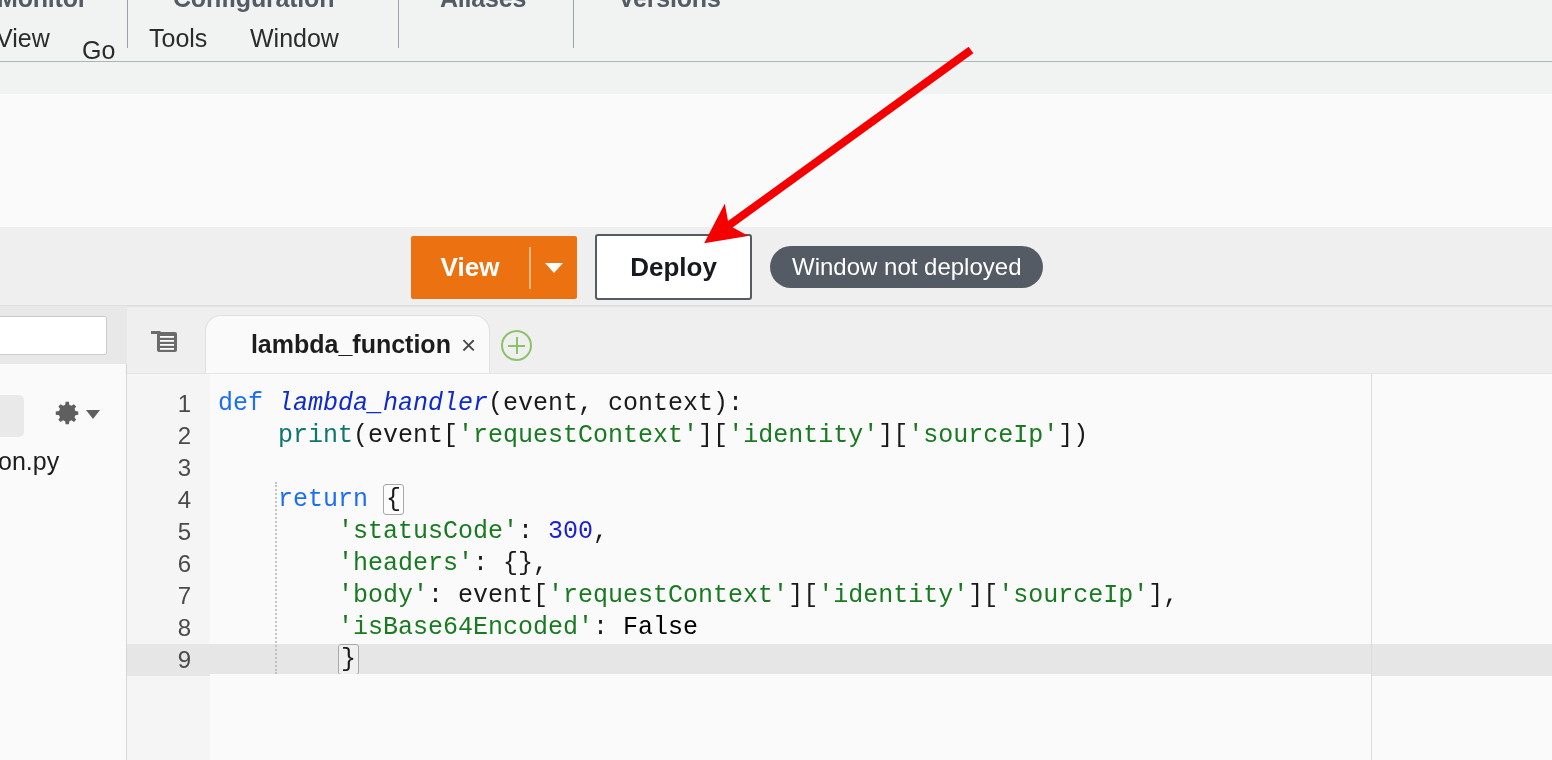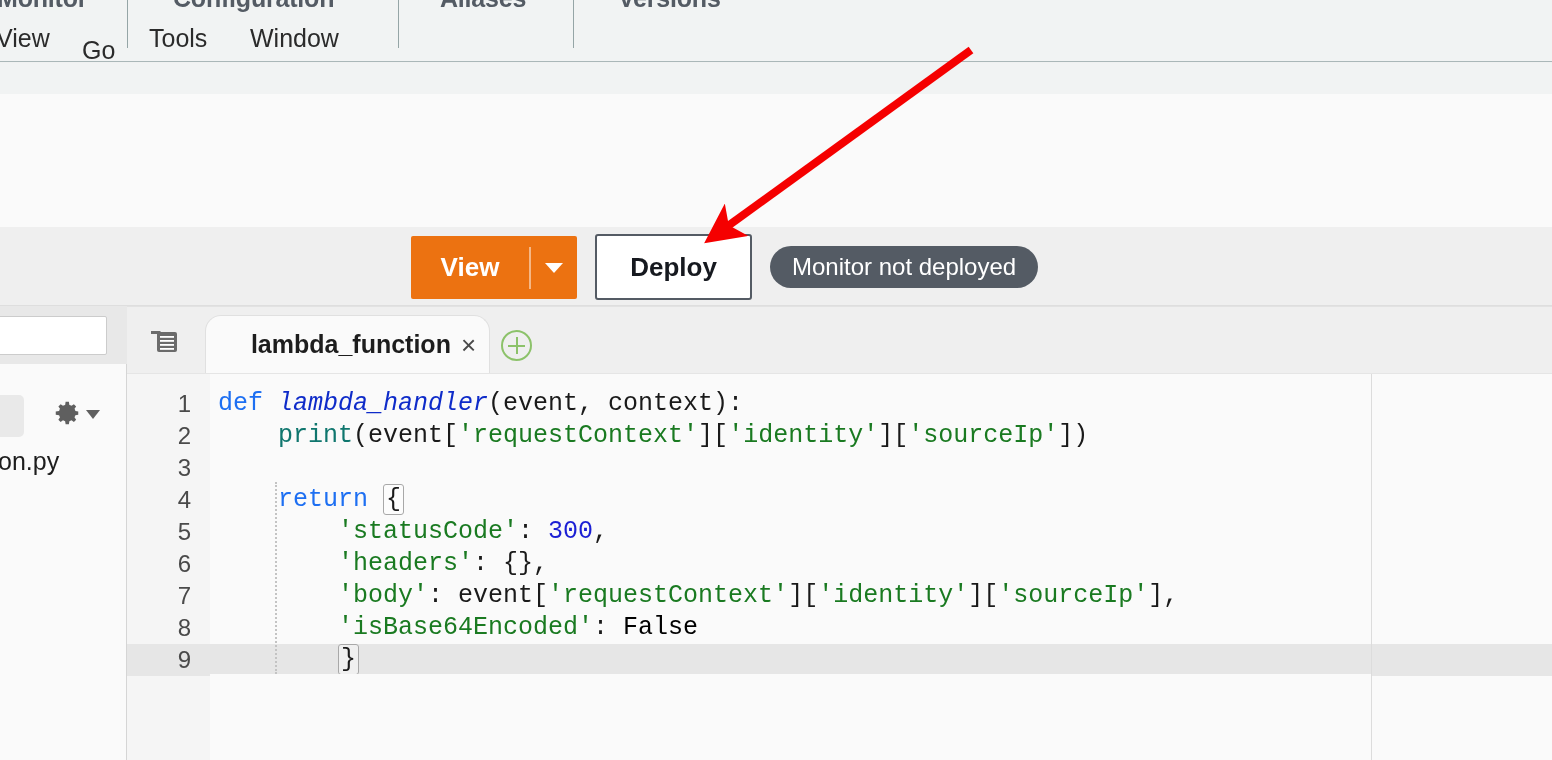--- a/index.html
+++ b/index.html
@@ -288,21 +288,21 @@
     <div class="test-btn-caret">
       <span class="caret-down"></span>
     </div>
   </div>
 
   <div class="deploy-btn">
     <span>Deploy</span>
   </div>
 
   <div class="status-badge">
-    <span>Monitor not deployed</span>
+    <span>Window not deployed</span>
   </div>
 
   <div class="sidebar"></div>
   <div class="search-strip"></div>
   <div class="search-input">P)</div>
 
   <div class="sidebar-chip"></div>
 
   <div class="gear-wrap">
     <svg width="30" height="30" viewBox="0 0 24 24">

